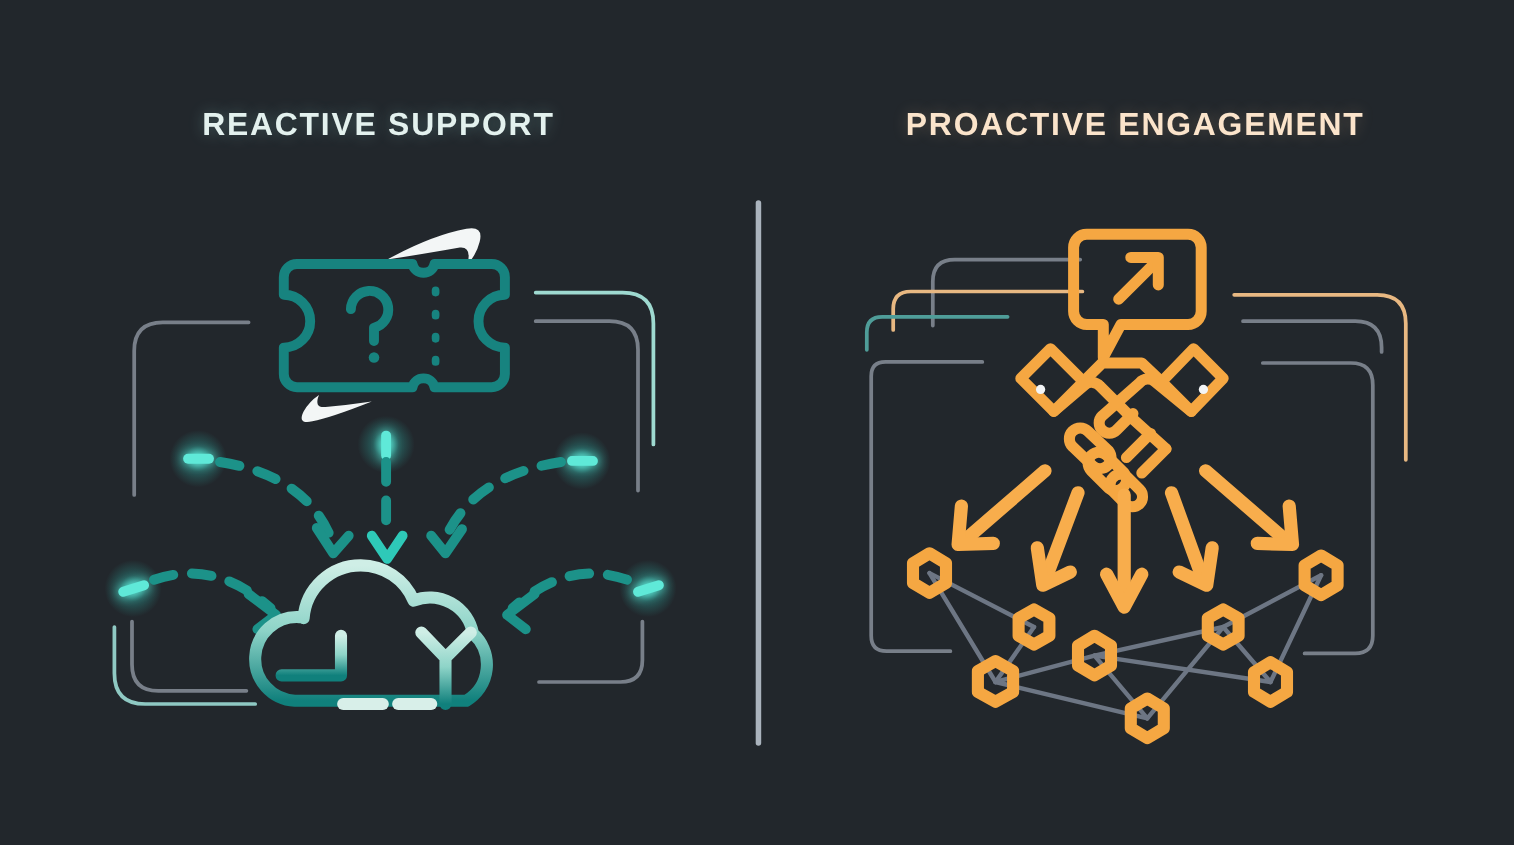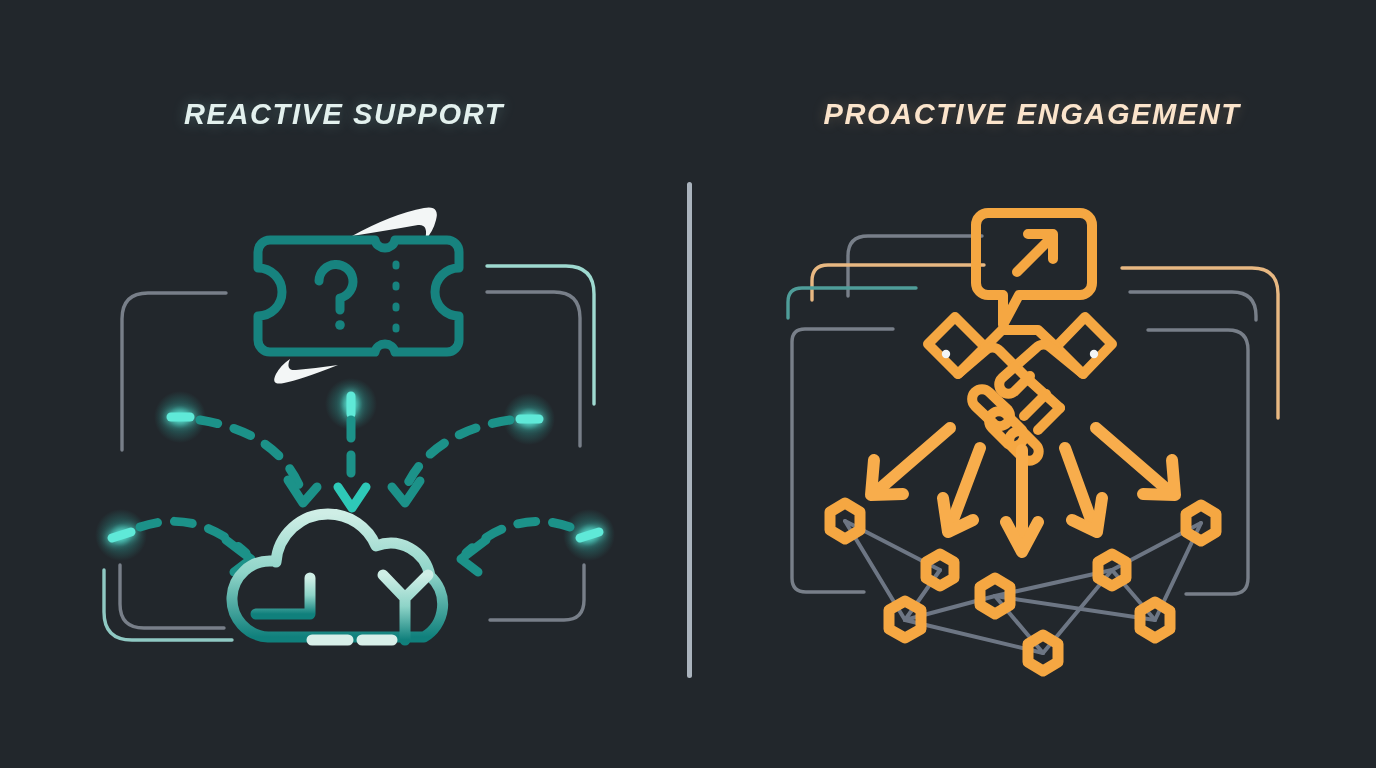--- a/index.html
+++ b/index.html
@@ -7,21 +7,21 @@
     width:1376px; height:768px;
     background:#22272c;
     font-family:"Liberation Sans", sans-serif;
     overflow:hidden;
   }
   #stage {
     position:relative;
     width:1376px; height:768px;
     background:#22272c;
   }
-  .panel { position:absolute; top:0; height:768px;font-style:italic; }
+  .panel { position:absolute; top:0; height:768px; }
   #panel-left  { left:0;   width:688px; }
   #panel-right { left:688px; width:688px; }
 
   .panel-title {
     position:absolute;
     top:100px;
     width:100%;
     text-align:center;
     font-size:29px;
     font-weight:bold;

